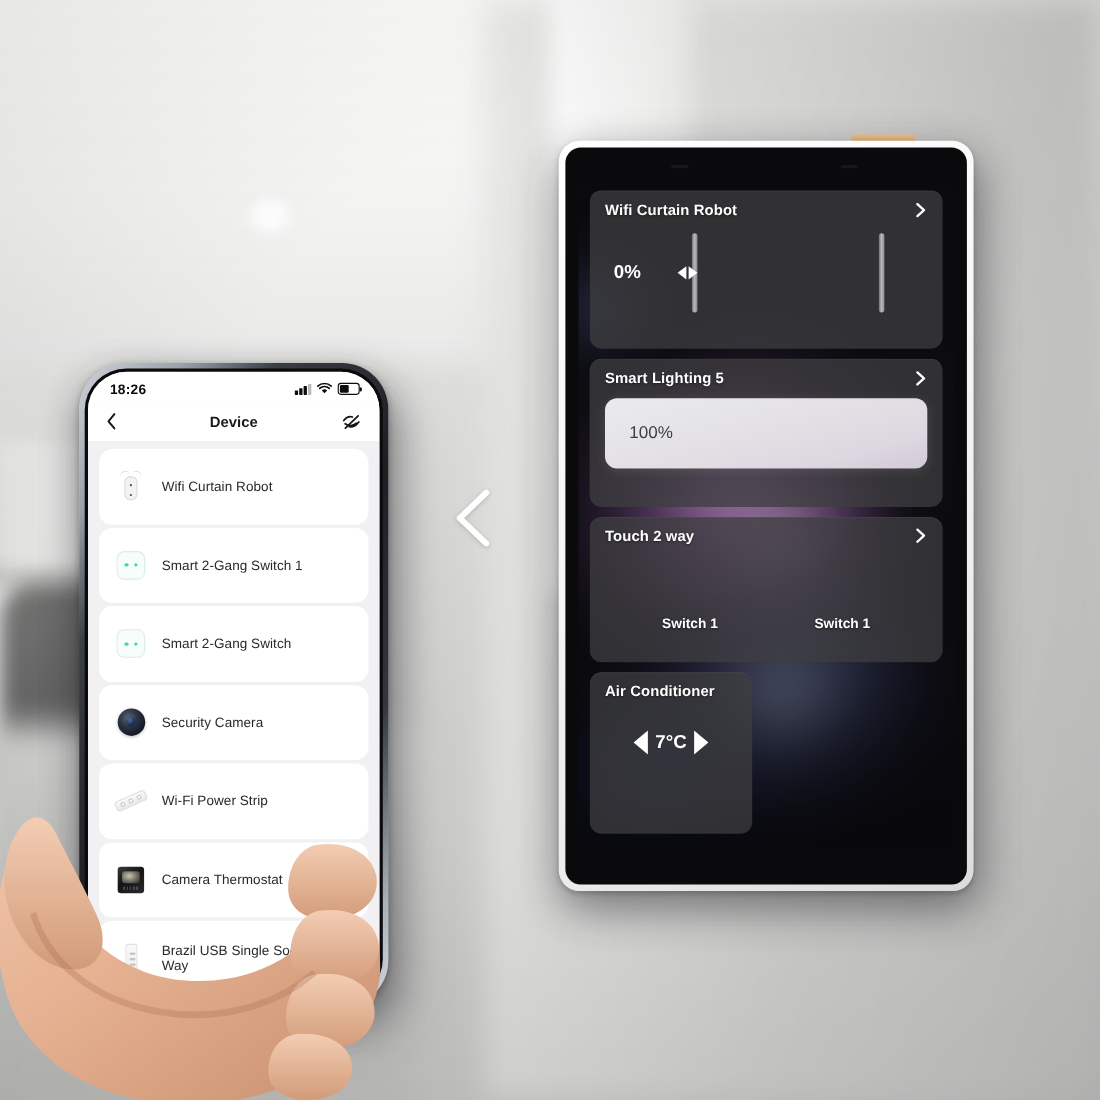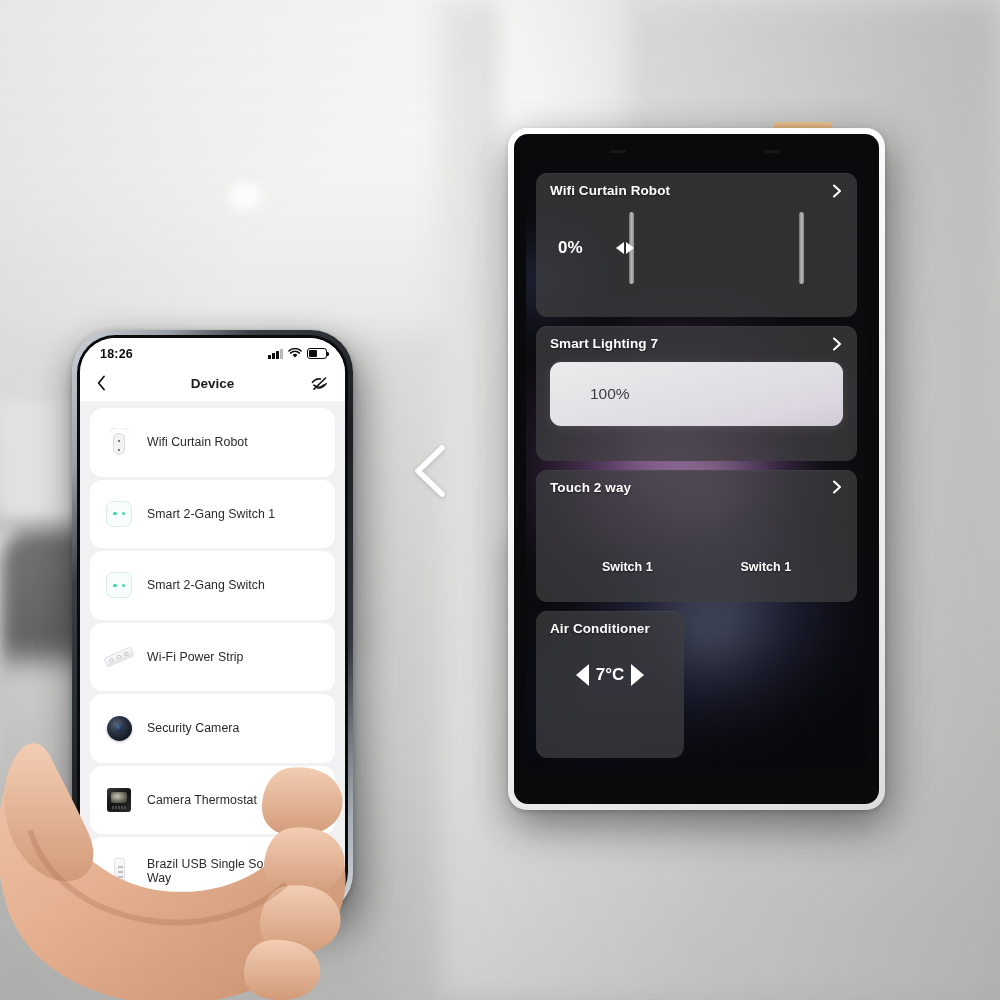--- a/index.html
+++ b/index.html
@@ -295,21 +295,21 @@
   .tri { width:0; height:0; border-top:6px solid transparent; border-bottom:6px solid transparent; }
   .tri-l { border-right:8px solid #fff; }
   .tri-r { border-left:8px solid #fff; }
 
   
   #card-light { height:142px; }
   .light-body { height:90px; display:flex; align-items:center; justify-content:center; padding:0 14px 4px; }
   .light-slider {
     width:100%; height:64px; border-radius:11px;
     background:linear-gradient(165deg,#ebeaec 0%,#e3e1e5 45%,#dcd7e0 78%,#d3cad8 100%);
-    display:flex; align-items:center; padding-left:40px;
+    display:flex; align-items:center; padding-left:22px;
     box-shadow:0 2px 10px rgba(255,255,255,.10);
   }
   .light-pct { font-size:15.5px; color:#3e3e42; }
 
   
   #card-touch { height:140px; }
   .touch-body { height:92px; display:flex; align-items:flex-end; justify-content:space-around;
                 padding:0 22px 13px; }
   .switch-label { font-size:12.5px; font-weight:bold; color:#fff;
                   text-shadow:0 1px 2px rgba(0,0,0,.55); }
@@ -432,35 +432,35 @@
               <span class="ico-gang">
                   <i></i>
                   <i></i>
                 </span>
             </span>
             <span class="dev-label">Smart 2-Gang Switch</span>
           </div>
 
           <div class="device-row">
             <span class="dev-icon">
+              <span class="ico-cam"></span>
+            </span>
+            <span class="dev-label">Security Camera</span>
+          </div>
+
+          <div class="device-row">
+            <span class="dev-icon">
               <span class="ico-strip">
                 <span class="bar"></span>
                 <span class="sock" style="left:5px"></span>
                 <span class="sock" style="left:13px"></span>
                 <span class="sock" style="left:21px"></span>
               </span>
             </span>
             <span class="dev-label">Wi-Fi Power Strip</span>
-          </div>
-
-          <div class="device-row">
-            <span class="dev-icon">
-              <span class="ico-cam"></span>
-            </span>
-            <span class="dev-label">Security Camera</span>
           </div>
 
           <div class="device-row">
             <span class="dev-icon">
               <span class="ico-thermo"></span>
             </span>
             <span class="dev-label">Camera Thermostat</span>
           </div>
 
           <div class="device-row">
@@ -538,21 +538,21 @@
             <span class="rail rail-r"></span>
             <span class="cur-arrows">
               <span class="tri tri-l"></span>
               <span class="tri tri-r"></span>
             </span>
           </div>
         </div>
 
         <div class="card" id="card-light">
           <div class="card-head">
-            <span class="card-title">Smart Lighting 7</span>
+            <span class="card-title">Smart Lighting 5</span>
             <span class="chev">
               <svg viewBox="0 0 14 14">
                   <polyline points="4,1.5 10,7 4,12.5" fill="none" stroke="#fff" stroke-width="2.1" stroke-linecap="round" stroke-linejoin="round"></polyline>
                 </svg>
             </span>
           </div>
           <div class="light-body">
             <div class="light-slider">
               <span class="light-pct">100%</span>
             </div>

